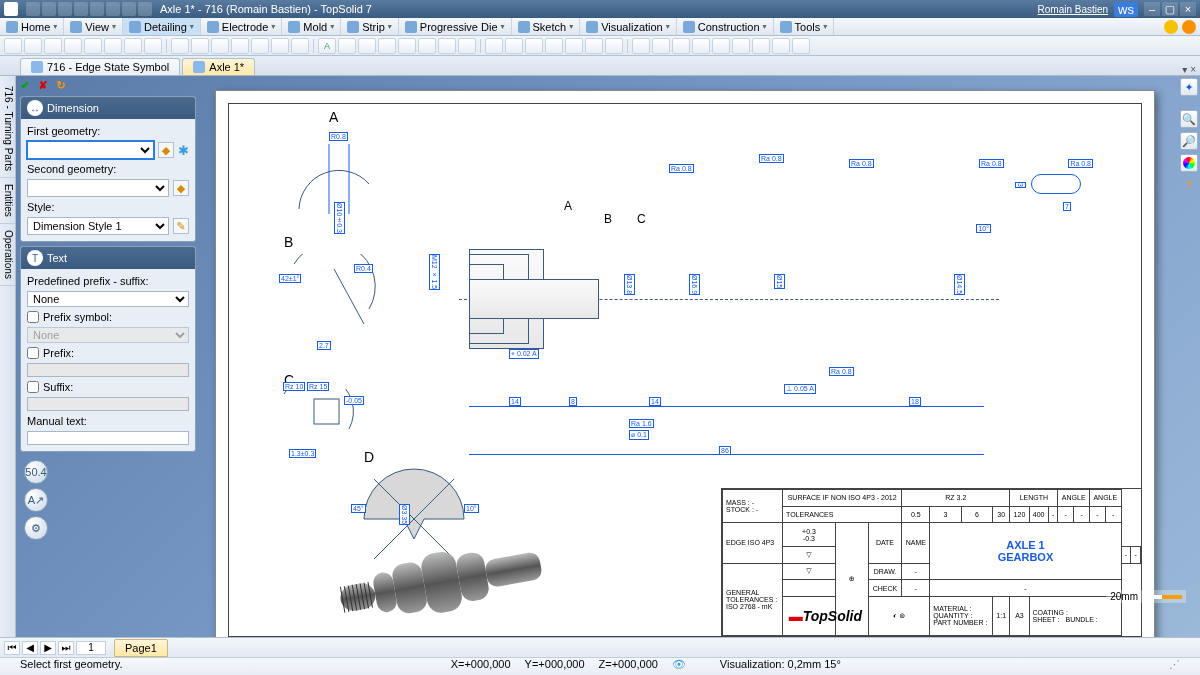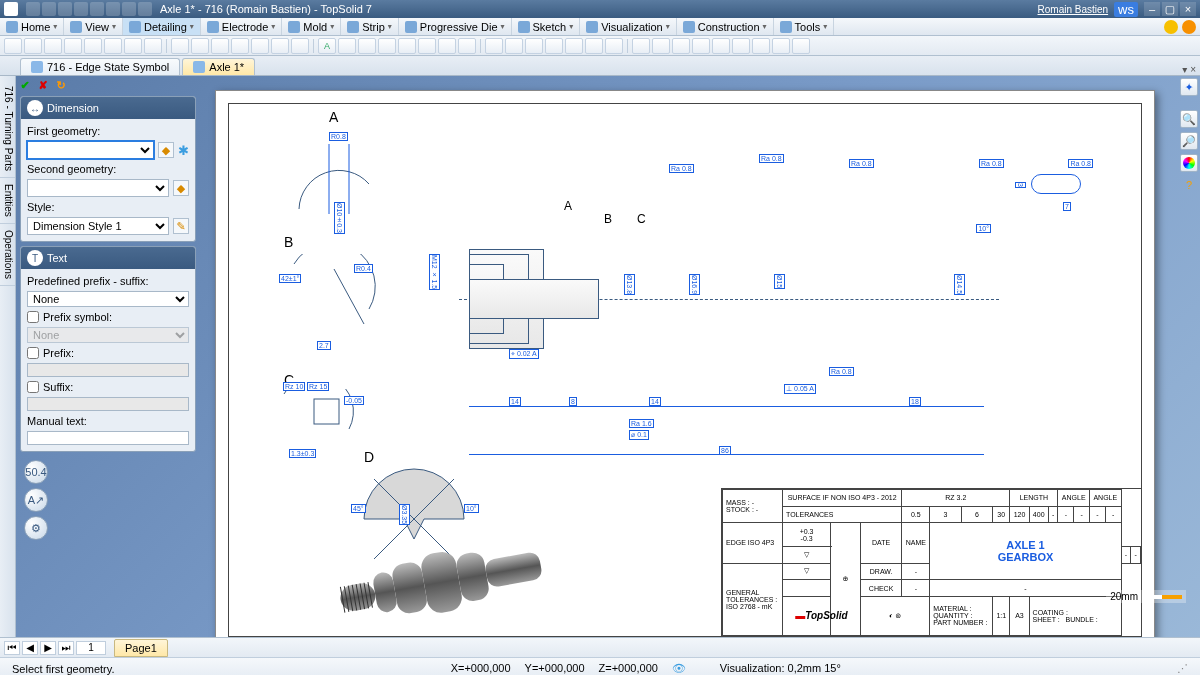--- a/index.html
+++ b/index.html
@@ -49,30 +49,30 @@
 .round-btns{ display:flex; flex-direction:column; gap:4px; margin-top:4px; margin-left:4px;}
 .round-btns .rbtn{ width:24px;height:24px;border-radius:12px;background:radial-gradient(circle at 30% 30%,#fff,#c8d8e8);border:1px solid #8aa0b8;display:flex;align-items:center;justify-content:center;font-size:11px;color:#3a5a80;}
 .canvas-wrap{ flex:1; display:flex; align-items:flex-start; justify-content:center; padding:14px 40px 14px 14px;}
 .drawing{ width:940px; height:560px; background:#fff; box-shadow:3px 3px 8px rgba(0,0,0,.4); border:1px solid #888; position:relative;}
 .drawing-inner{ position:absolute; inset:12px; border:1px solid #444;}
 .sec-label{ position:absolute; font-family:Arial; font-size:14px; font-weight:400;}
 .dim-line{ position:absolute; background:#1a5de0;}
 .titleblock{ position:absolute; right:0; bottom:0; width:420px; height:148px; border-left:1px solid #444; border-top:1px solid #444; font-size:7px;}
 .titleblock table{ border-collapse:collapse; width:100%; height:100%;}
 .titleblock td{ border:1px solid #444; padding:1px 3px; font-size:7px; text-align:center;}
-.titleblock .logo{ font-family:Arial; font-weight:bold; font-style:italic; font-size:10px;}
+.titleblock .logo{ font-family:Arial; font-weight:bold; font-style:italic; font-size:14px;}
 .rtools{ position:absolute; right:2px; top:2px; display:flex; flex-direction:column; gap:4px;}
 .rtools .rt{ width:18px;height:18px; background:linear-gradient(#fff,#e0e8f0); border:1px solid #a0b4c8; border-radius:2px; display:flex;align-items:center;justify-content:center; font-size:11px;}
 .scalebar{ position:absolute; right:14px; bottom:34px; font-size:10px; background:rgba(255,255,255,.3); padding:1px 4px; display:flex; align-items:center; gap:4px;}
 .scalebar .bar{ width:40px;height:4px;background:linear-gradient(90deg,#fff 0 50%,#f7a000 50%);}
 .nav{ height:20px; background:linear-gradient(#f2f6fa,#e3eaf2); border-top:1px solid #b0c0d0; display:flex; align-items:center; padding:0 4px; gap:2px;}
 .nav .nbtn{ width:16px;height:14px;border:1px solid #c0cedd;background:#fff;display:flex;align-items:center;justify-content:center;font-size:10px;}
 .nav input{ width:30px;height:14px;border:1px solid #c0cedd;text-align:center;font-size:10px;}
 .nav .ptab{ padding:2px 10px; background:linear-gradient(#fff5d8,#ffe8a8); border:1px solid #c8b880; border-radius:2px 2px 0 0; margin-left:6px;}
-.status{ height:18px; background:linear-gradient(#f5f8fb,#e8eef5); border-top:1px solid #c0cedd; display:flex; align-items:flex-end; padding:0 12px; font-size:11px; gap:18px;}
+.status{ height:18px; background:linear-gradient(#f5f8fb,#e8eef5); border-top:1px solid #c0cedd; display:flex; align-items:flex-start; padding:0 20px; font-size:11px; gap:18px;}
 .status .coords{ margin-left:auto; display:flex; gap:14px;}
 .status .vis{ margin-left:20px;}
 .status .grip{ margin-left:auto; color:#888;}
 
 .shaft{ position:absolute; left:240px; top:130px; width:520px; height:130px;}
 .shaft .seg{ position:absolute; background:linear-gradient(#fafafa,#e8e8e8); border:1px solid #3a5a80;}
 .centerline{ position:absolute; border-top:1px dashed #3a5a80;}
 .dimtxt{ position:absolute; font-size:7px; color:#1a5de0; border:1px solid #1a5de0; padding:0 1px; background:#fff;}
 .iso{ position:absolute; left:100px; bottom:8px; width:240px; height:95px;}
 </style>

